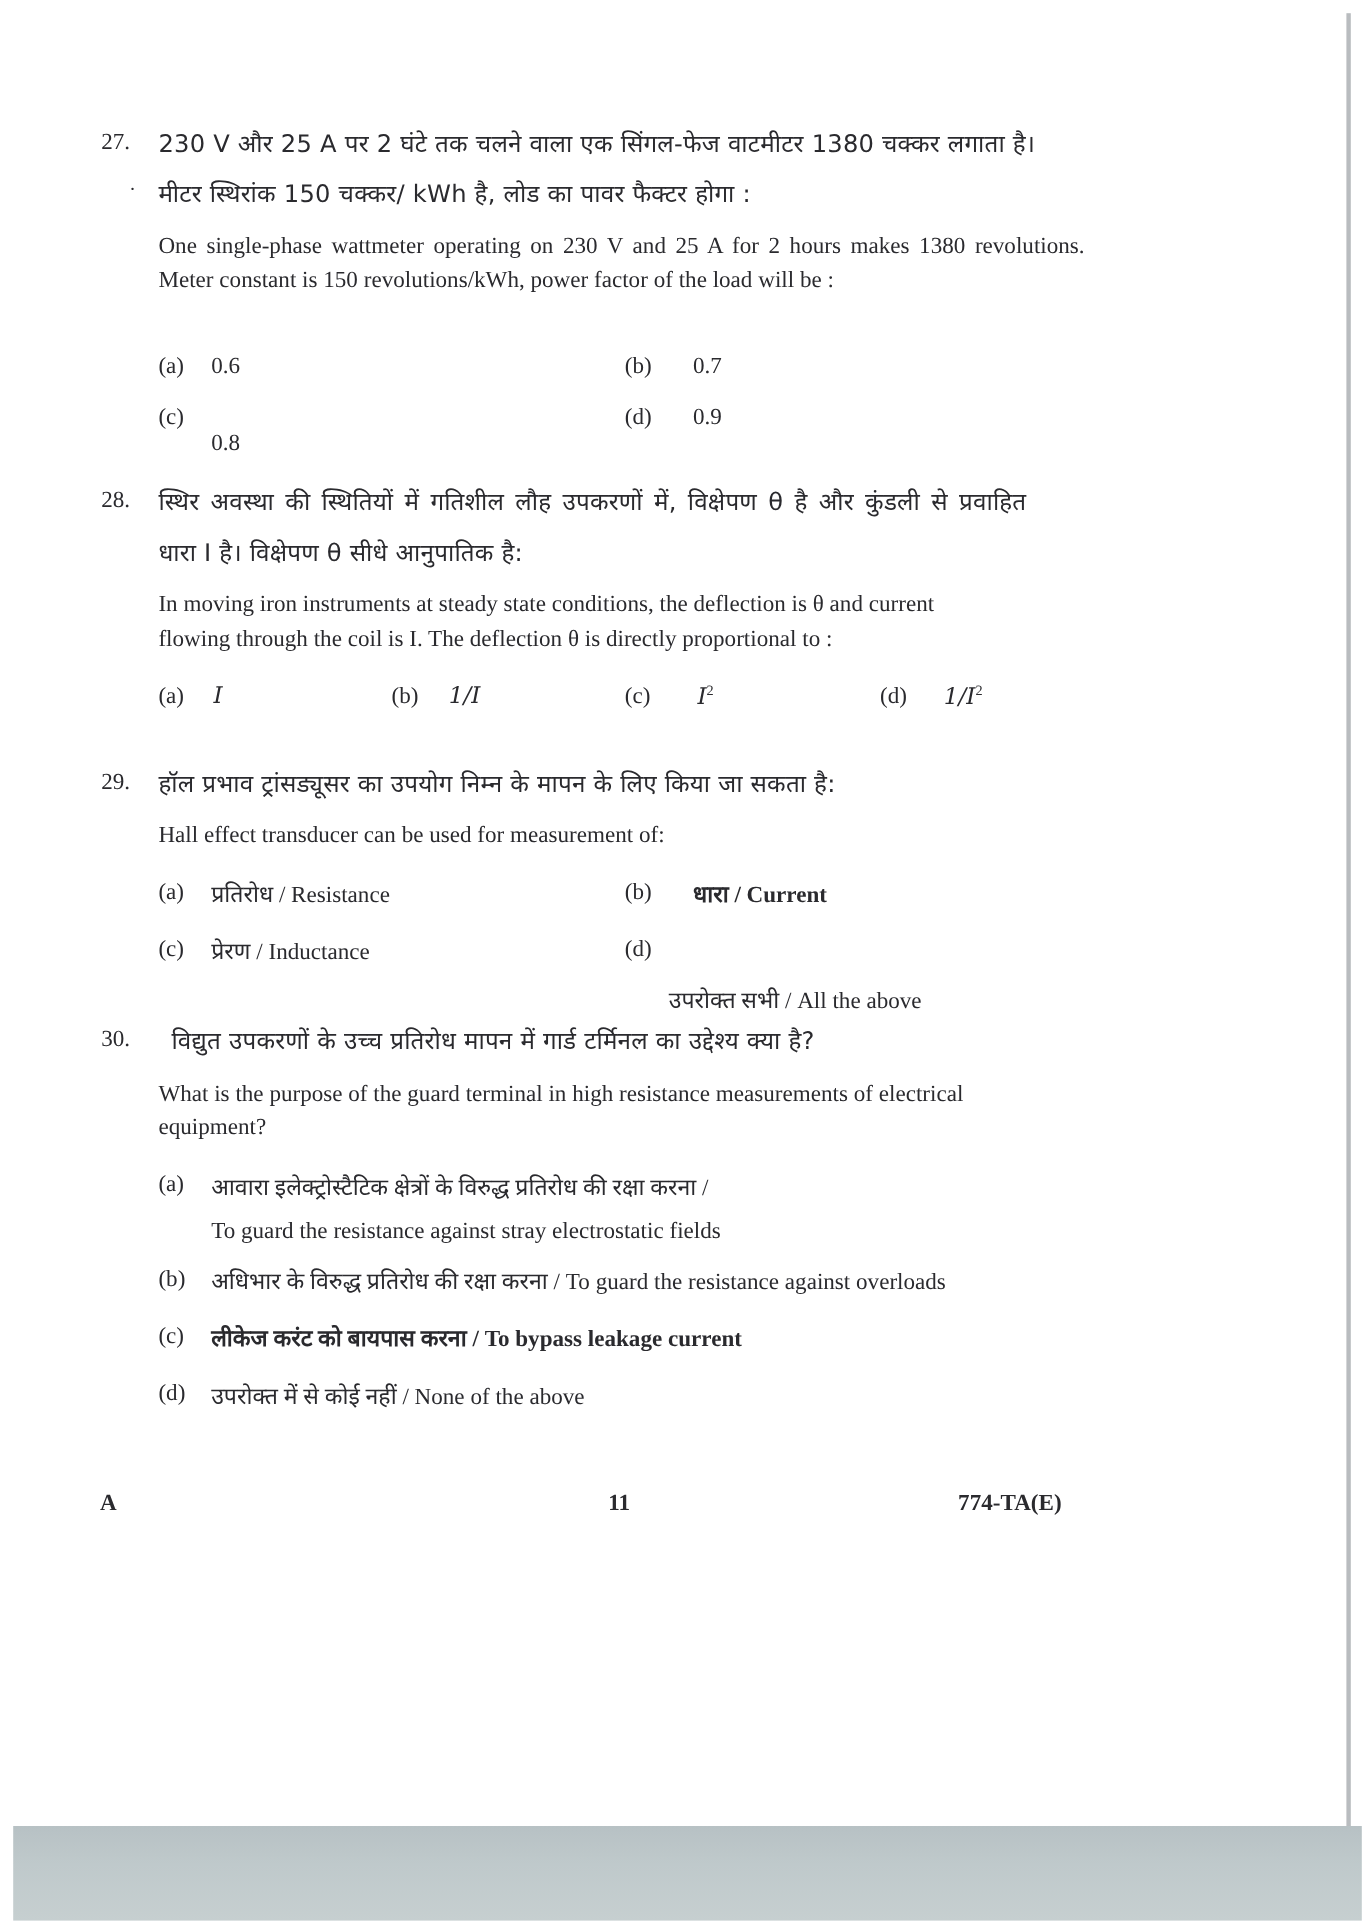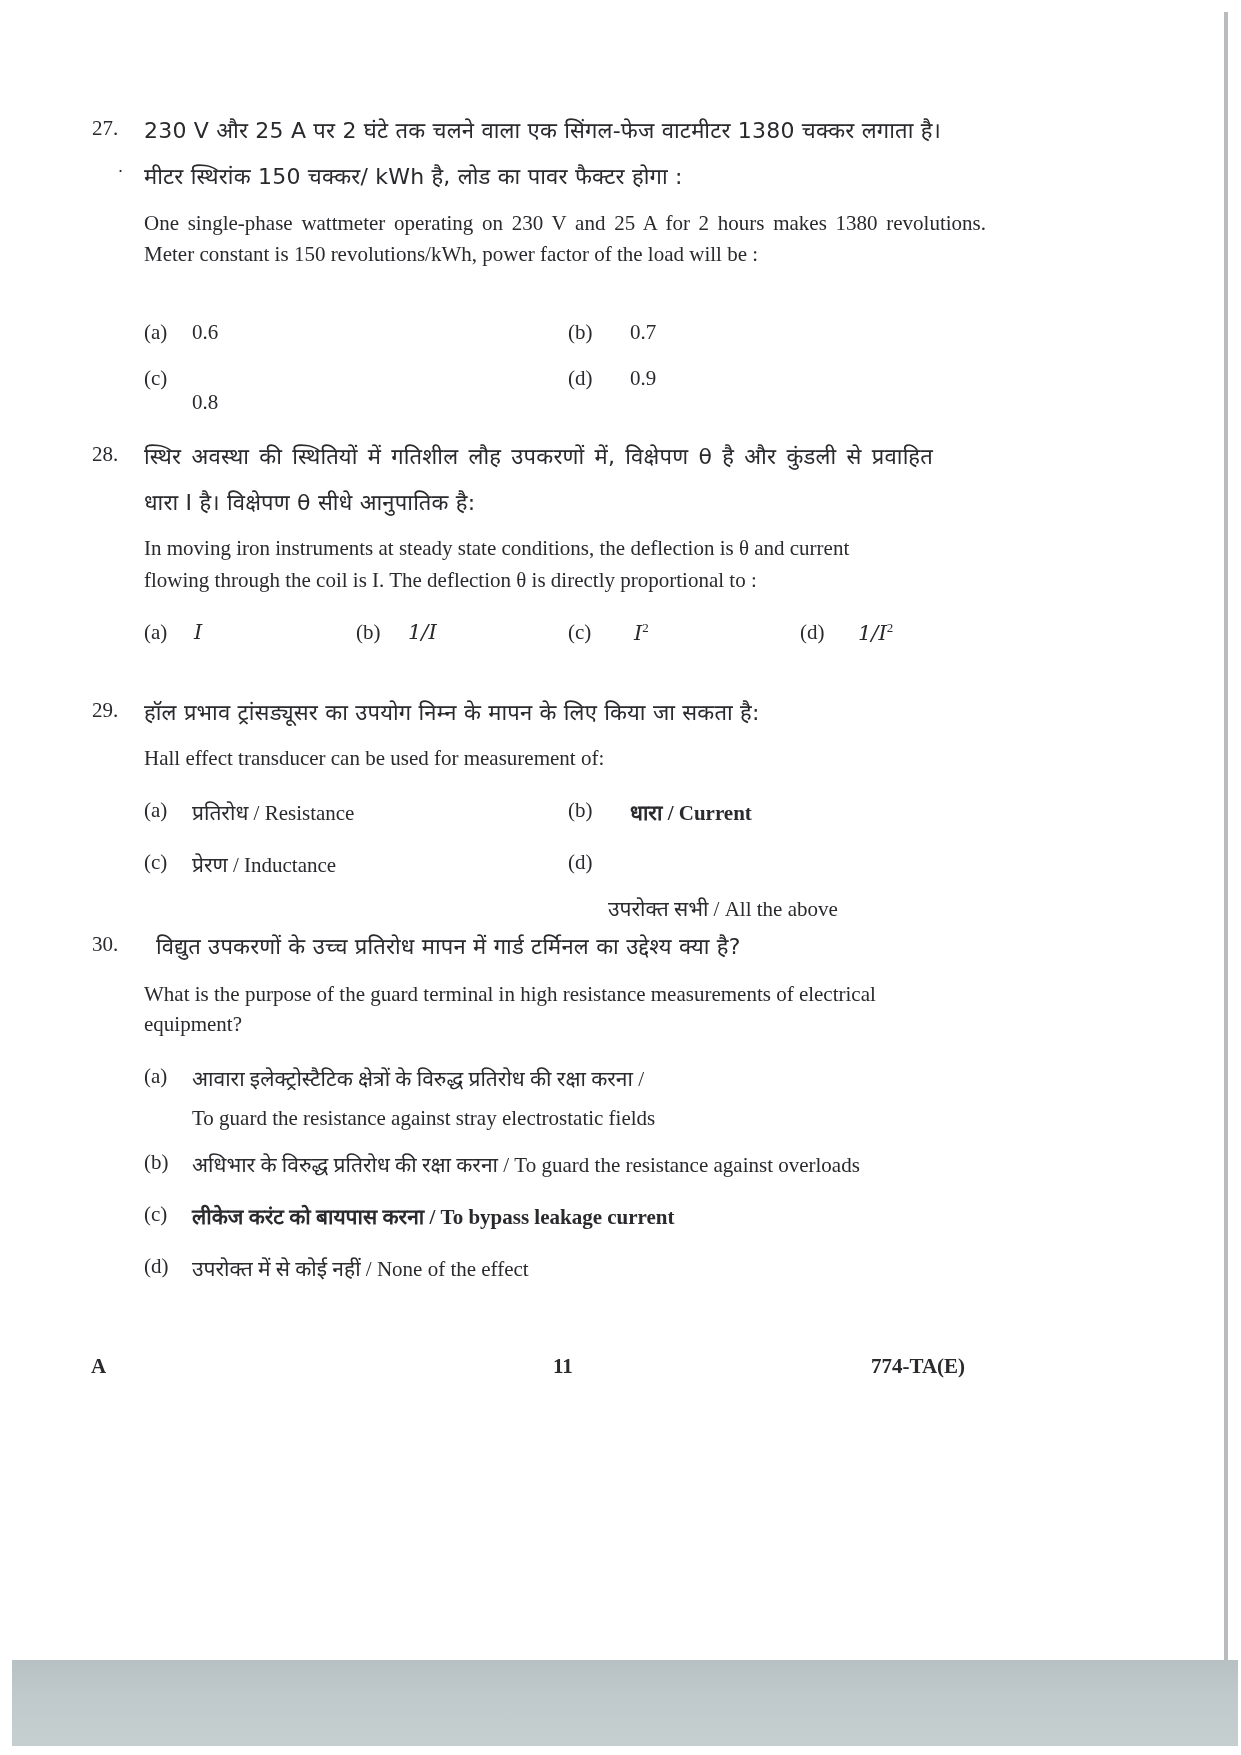--- a/index.html
+++ b/index.html
@@ -83,21 +83,21 @@
     <span class="abs en" style="left:144px;top:982px;">What is the purpose of the guard terminal in high resistance measurements of electrical</span>
     <span class="abs en" style="left:144px;top:1012px;">equipment?</span>
     <span class="abs opt-label" style="left:144px;top:1064px;">(a)</span>
     <span class="abs opt-val" style="left:192px;top:1064px;">आवारा इलेक्ट्रोस्टैटिक क्षेत्रों के विरुद्ध प्रतिरोध की रक्षा करना /</span>
     <span class="abs opt-val" style="left:192px;top:1106px;">To guard the resistance against stray electrostatic fields</span>
     <span class="abs opt-label" style="left:144px;top:1150px;">(b)</span>
     <span class="abs opt-val" style="left:192px;top:1150px;">अधिभार के विरुद्ध प्रतिरोध की रक्षा करना / To guard the resistance against overloads</span>
     <span class="abs opt-label" style="left:144px;top:1202px;">(c)</span>
     <span class="abs opt-val" style="left:192px;top:1202px;font-weight:bold;">लीकेज करंट को बायपास करना / To bypass leakage current</span>
     <span class="abs opt-label" style="left:144px;top:1254px;">(d)</span>
-    <span class="abs opt-val" style="left:192px;top:1254px;">उपरोक्त में से कोई नहीं / None of the effect</span>
+    <span class="abs opt-val" style="left:192px;top:1254px;">उपरोक्त में से कोई नहीं / None of the above</span>
   </div>
 
   <div>
     <span class="abs footer" style="left:91px;top:1354px;">A</span>
     <span class="abs footer" style="left:553px;top:1354px;">11</span>
     <span class="abs footer" style="left:871px;top:1354px;">774-TA(E)</span>
   </div>
 
   <div class="scan-band"></div>
 </div>

